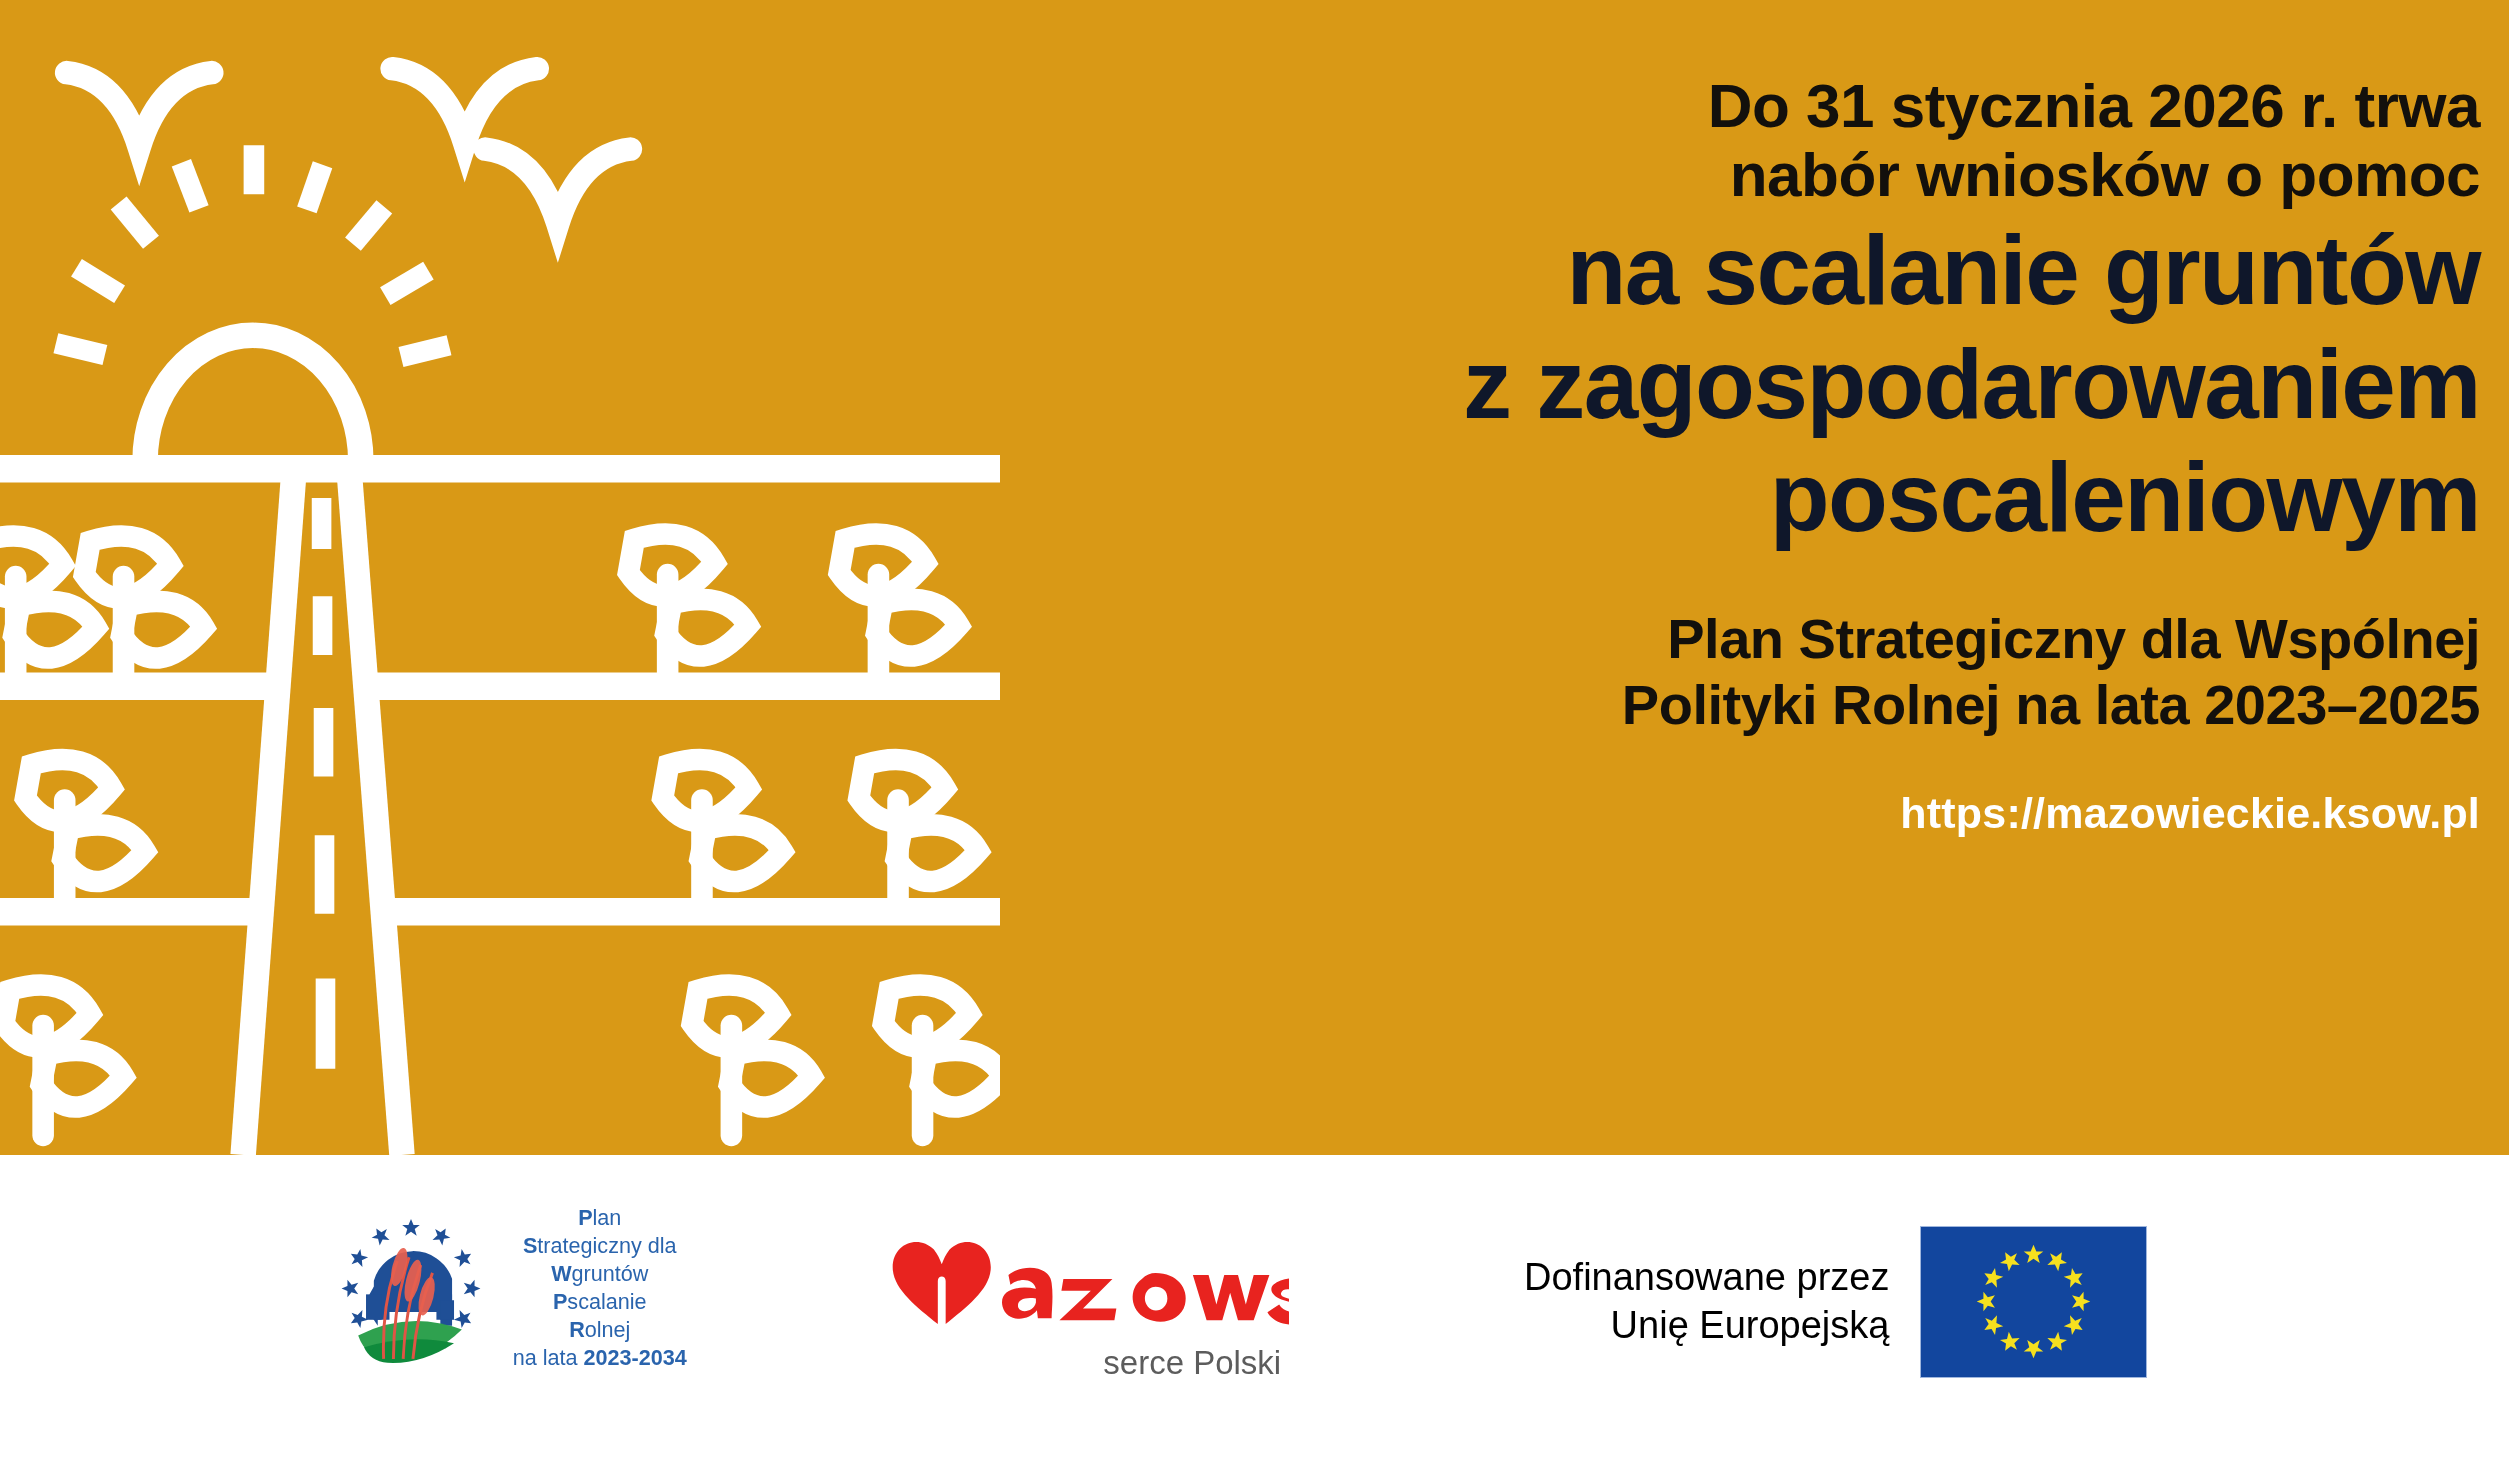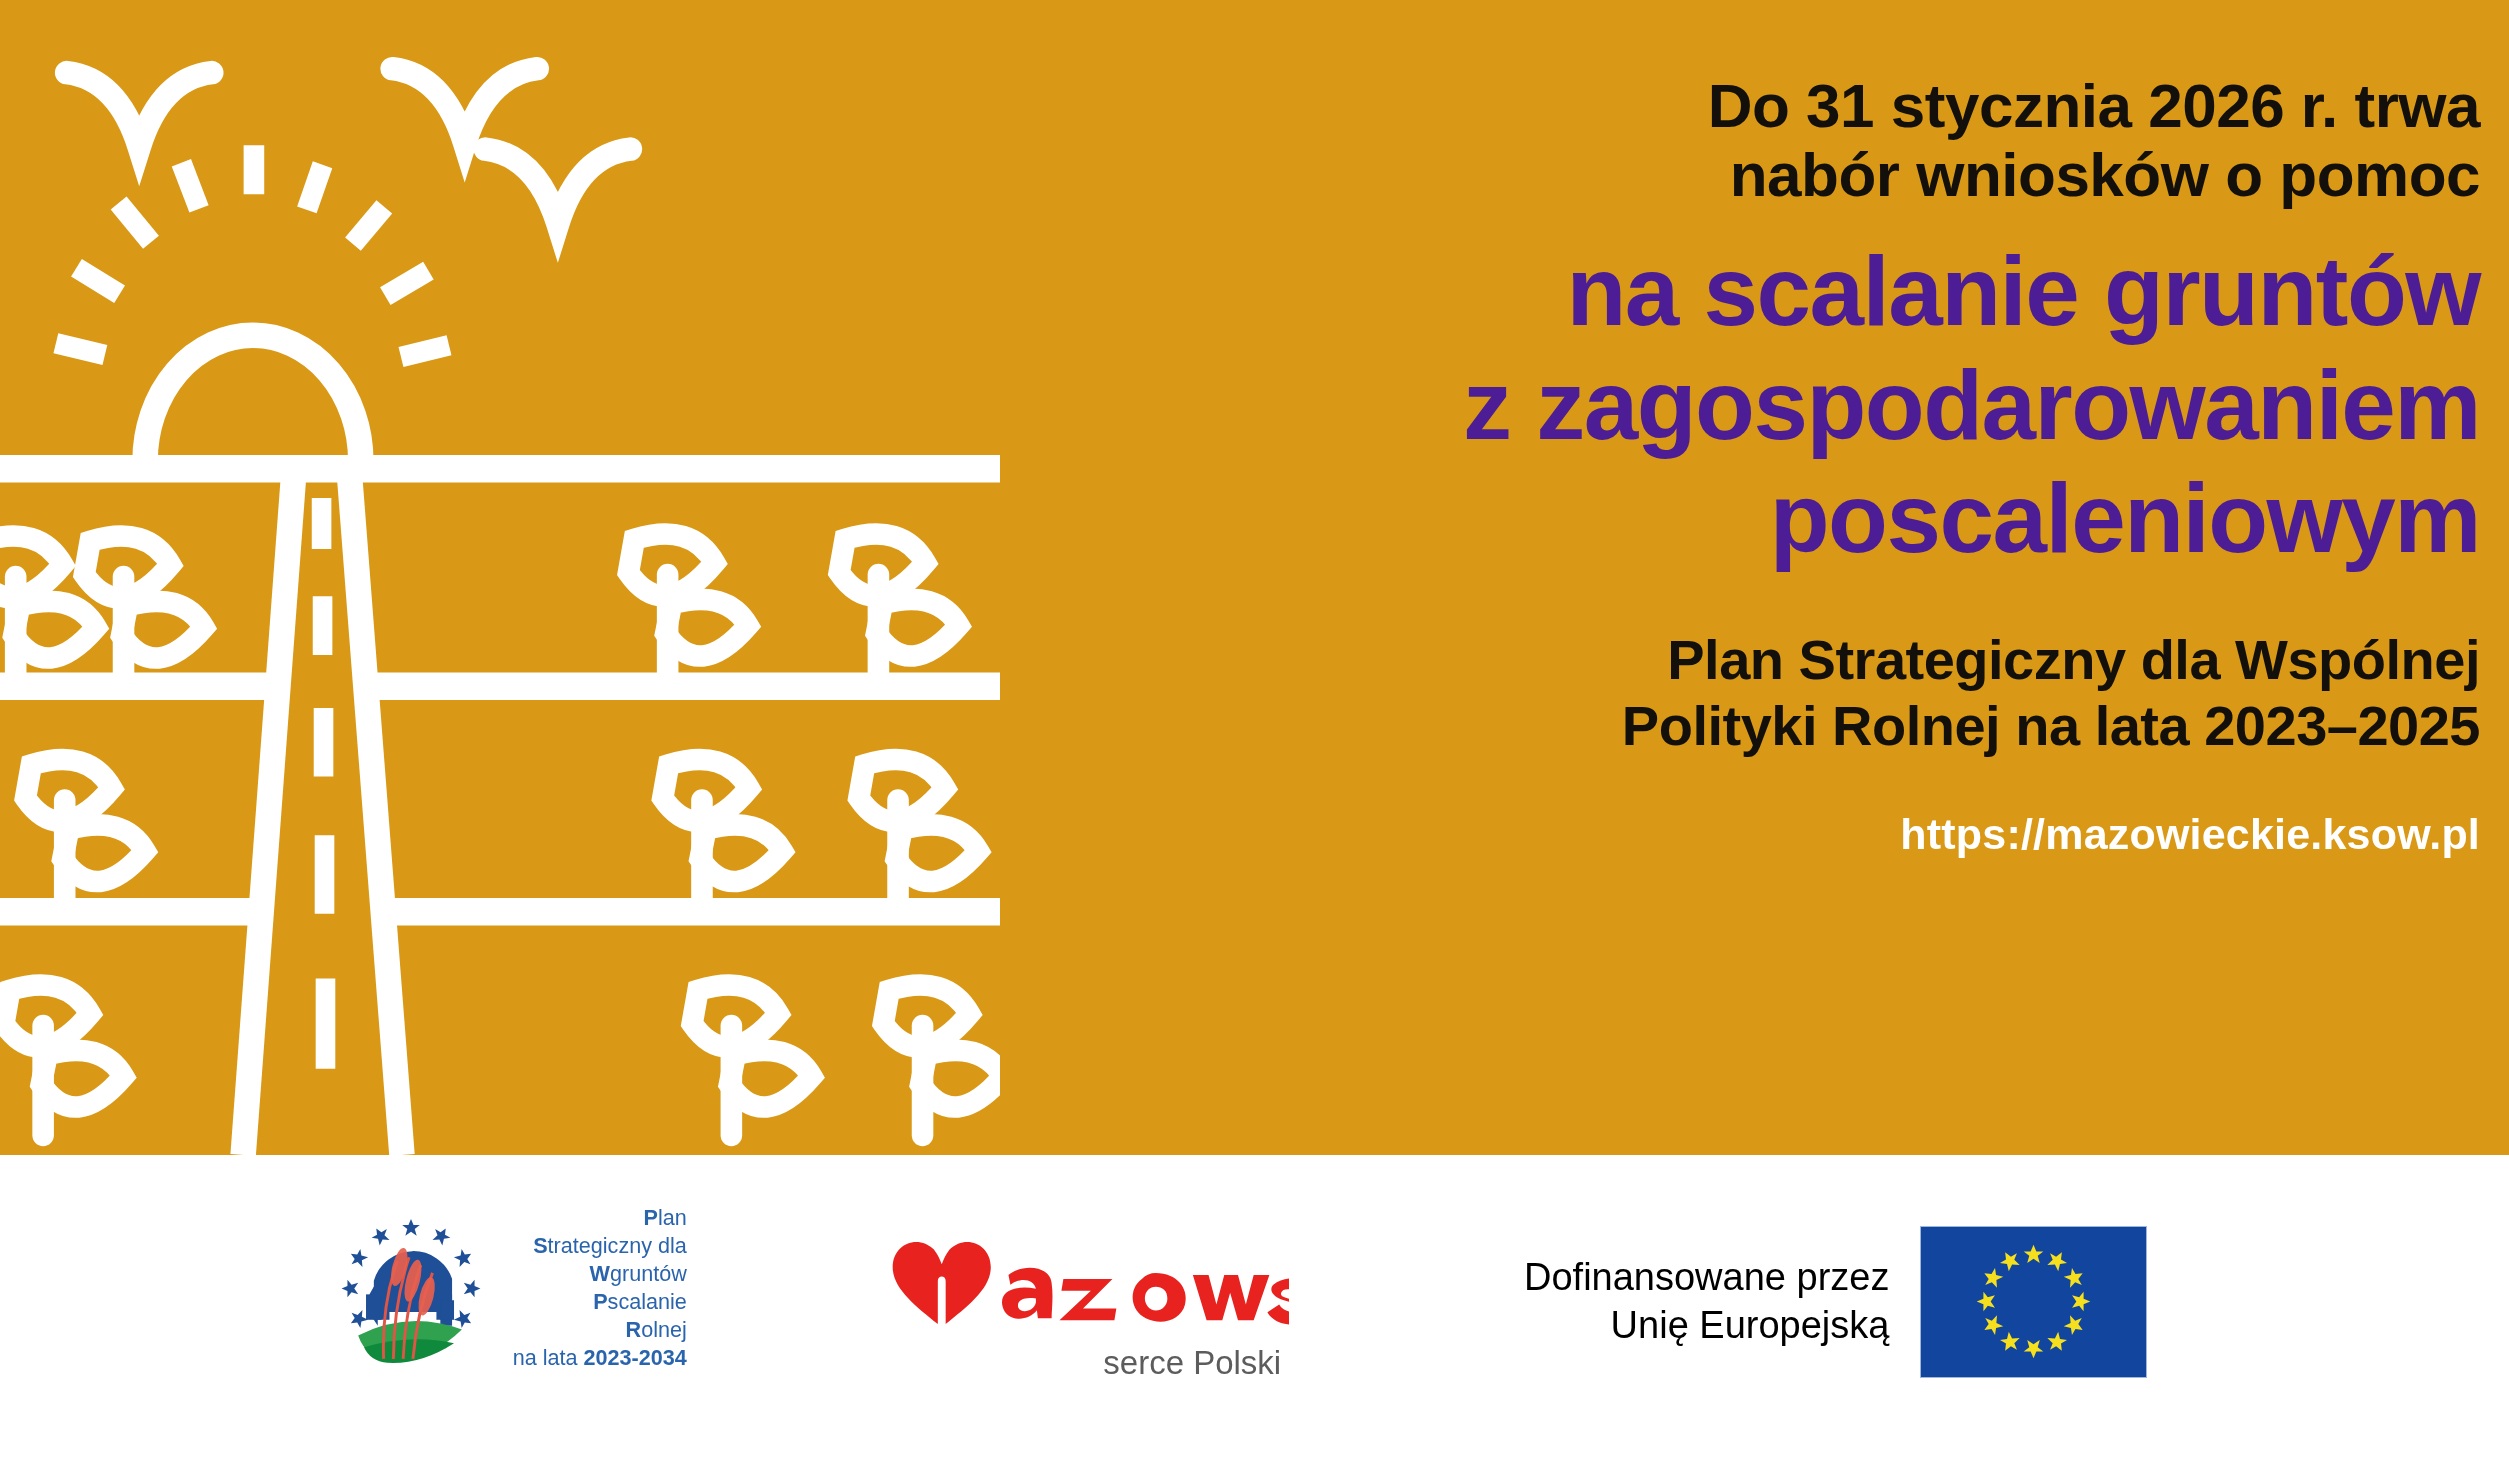--- a/index.html
+++ b/index.html
@@ -40,26 +40,26 @@
   }
   .eyebrow{
     color:#13100c;
     font-size:62px;
     font-weight:bold;
     line-height:1.12;
     letter-spacing:-0.5px;
     white-space:pre-line;
   }
   .headline{
-    color:#4c1d95;
+    color:#0f172a;
     font-size:98px;
     font-weight:bold;
     line-height:1.16;
     letter-spacing:-1.5px;
-    margin-top:25px;
+    margin-top:4px;
     white-space:pre-line;
   }
   .programme{
     color:#13100c;
     font-size:56px;
     font-weight:bold;
     line-height:1.18;
     letter-spacing:-0.5px;
     margin-top:51px;
     white-space:pre-line;
@@ -86,21 +86,21 @@
 
   
   #logo-pswpr{
     position:absolute; left:323px; top:49px;
     display:flex; align-items:center; gap:13.7px;
   }
   #pswpr-text{
     color:#2a64ad;
     font-size:21.6px;
     line-height:1.30;
-    text-align:right;
+    text-align:center;
     white-space:nowrap;
   }
   #pswpr-text .ini{ font-weight:bold; }
   #pswpr-text .yrs{ font-weight:bold; }
 
   
   #logo-mazowsze{
     position:absolute; left:877px; top:69px;
     width:412px;
   }

